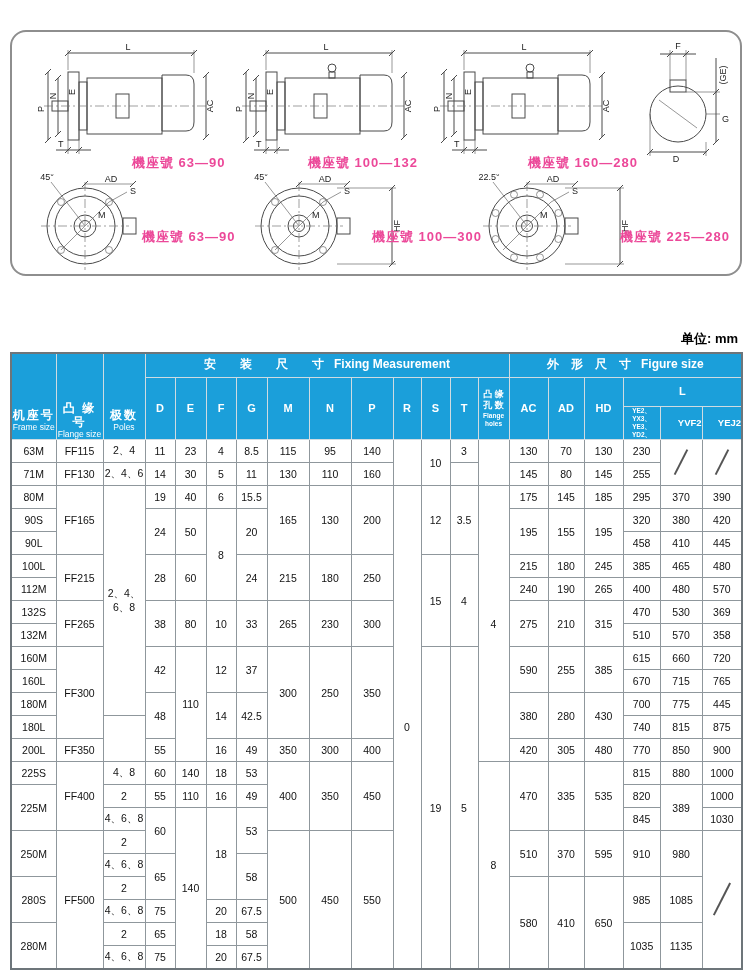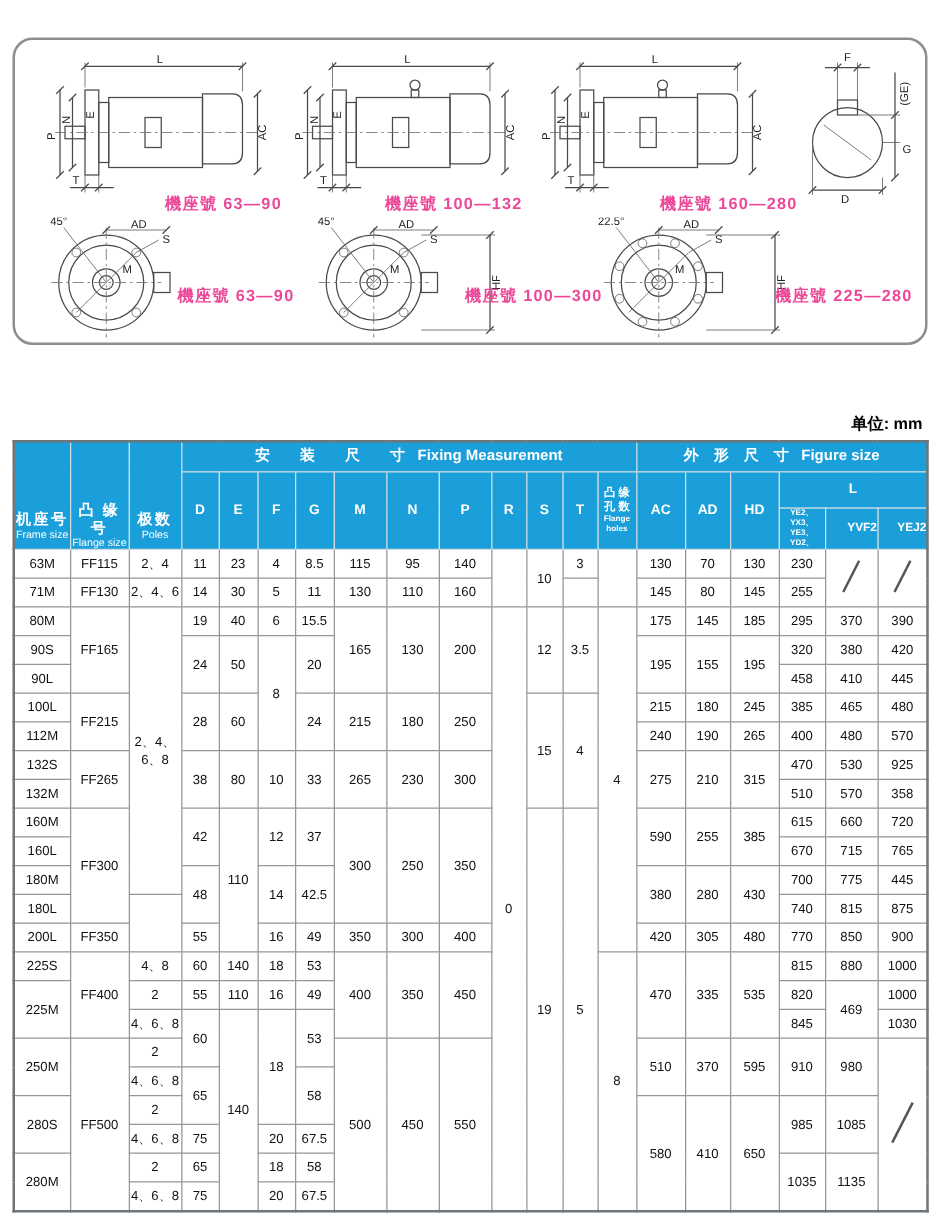--- a/index.html
+++ b/index.html
@@ -478,21 +478,21 @@
           <td rowspan="2">10</td>
           <td rowspan="2">33</td>
           <td rowspan="2">265</td>
           <td rowspan="2">230</td>
           <td rowspan="2">300</td>
           <td rowspan="2">275</td>
           <td rowspan="2">210</td>
           <td rowspan="2">315</td>
           <td>470</td>
           <td>530</td>
-          <td>925</td>
+          <td>369</td>
         </tr>
         <tr>
           <td>132M</td>
           <td>510</td>
           <td>570</td>
           <td>358</td>
         </tr>
         <tr class="group-start">
           <td>160M</td>
           <td rowspan="4">FF300</td>
@@ -573,21 +573,21 @@
           <td>1000</td>
         </tr>
         <tr>
           <td rowspan="2">225M</td>
           <td>2</td>
           <td>55</td>
           <td>110</td>
           <td>16</td>
           <td>49</td>
           <td>820</td>
-          <td rowspan="2">469</td>
+          <td rowspan="2">389</td>
           <td>1000</td>
         </tr>
         <tr>
           <td>4、6、8</td>
           <td rowspan="2">60</td>
           <td rowspan="7">140</td>
           <td rowspan="4">18</td>
           <td rowspan="2">53</td>
           <td>845</td>
           <td>1030</td>

